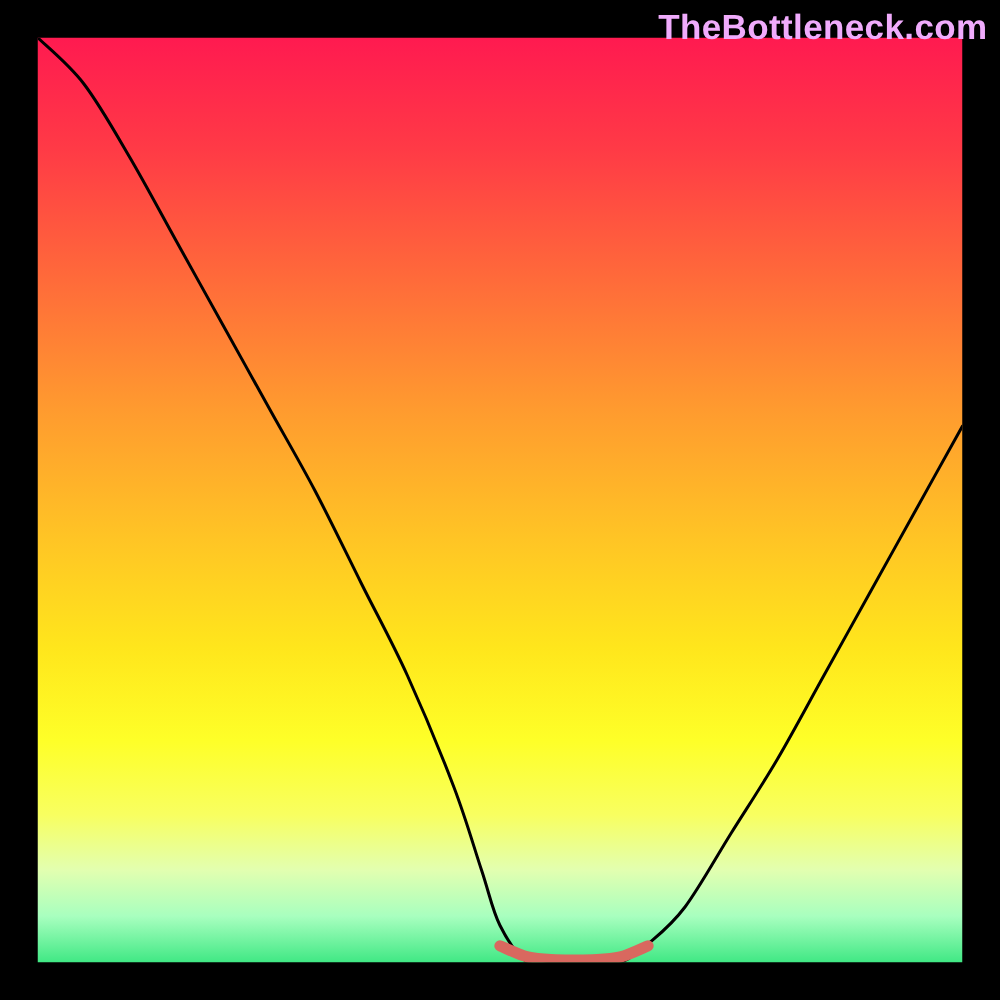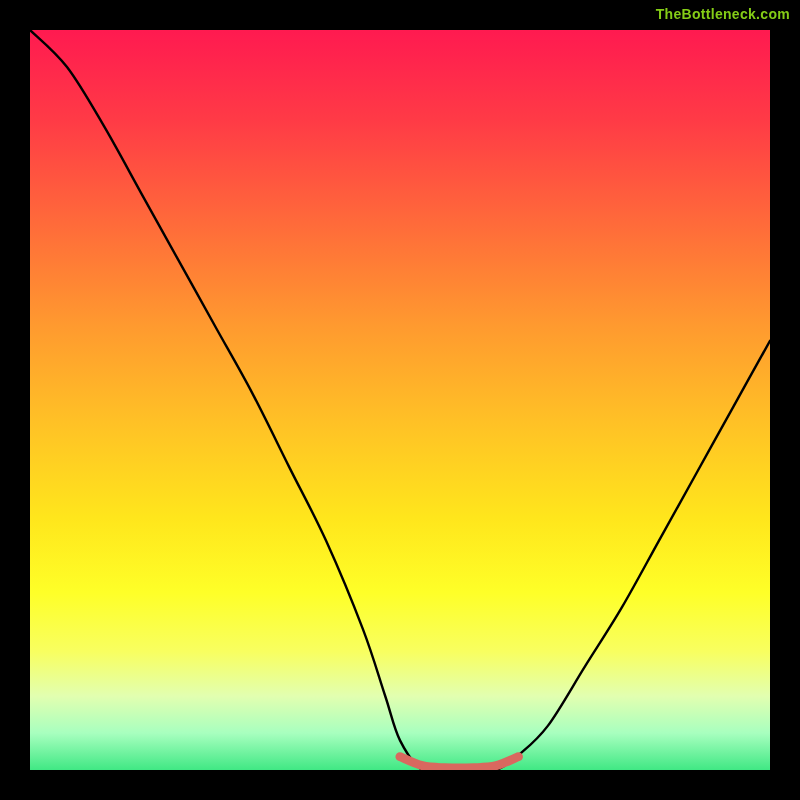--- a/index.html
+++ b/index.html
@@ -14,22 +14,22 @@
   .frame {
     position: relative;
     width: 800px;
     height: 800px;
     background: #000;
   }
   .watermark {
     position: absolute;
     top: 6px;
     right: 10px;
-    color: #84cc16;
-    font-size: 14px;
+    color: #f0abfc;
+    font-size: 28px;
     font-weight: 600;
     letter-spacing: 0.3px;
     z-index: 10;
   }
   .plot {
     position: absolute;
     left: 30px;
     top: 30px;
     width: 740px;
     height: 740px;

